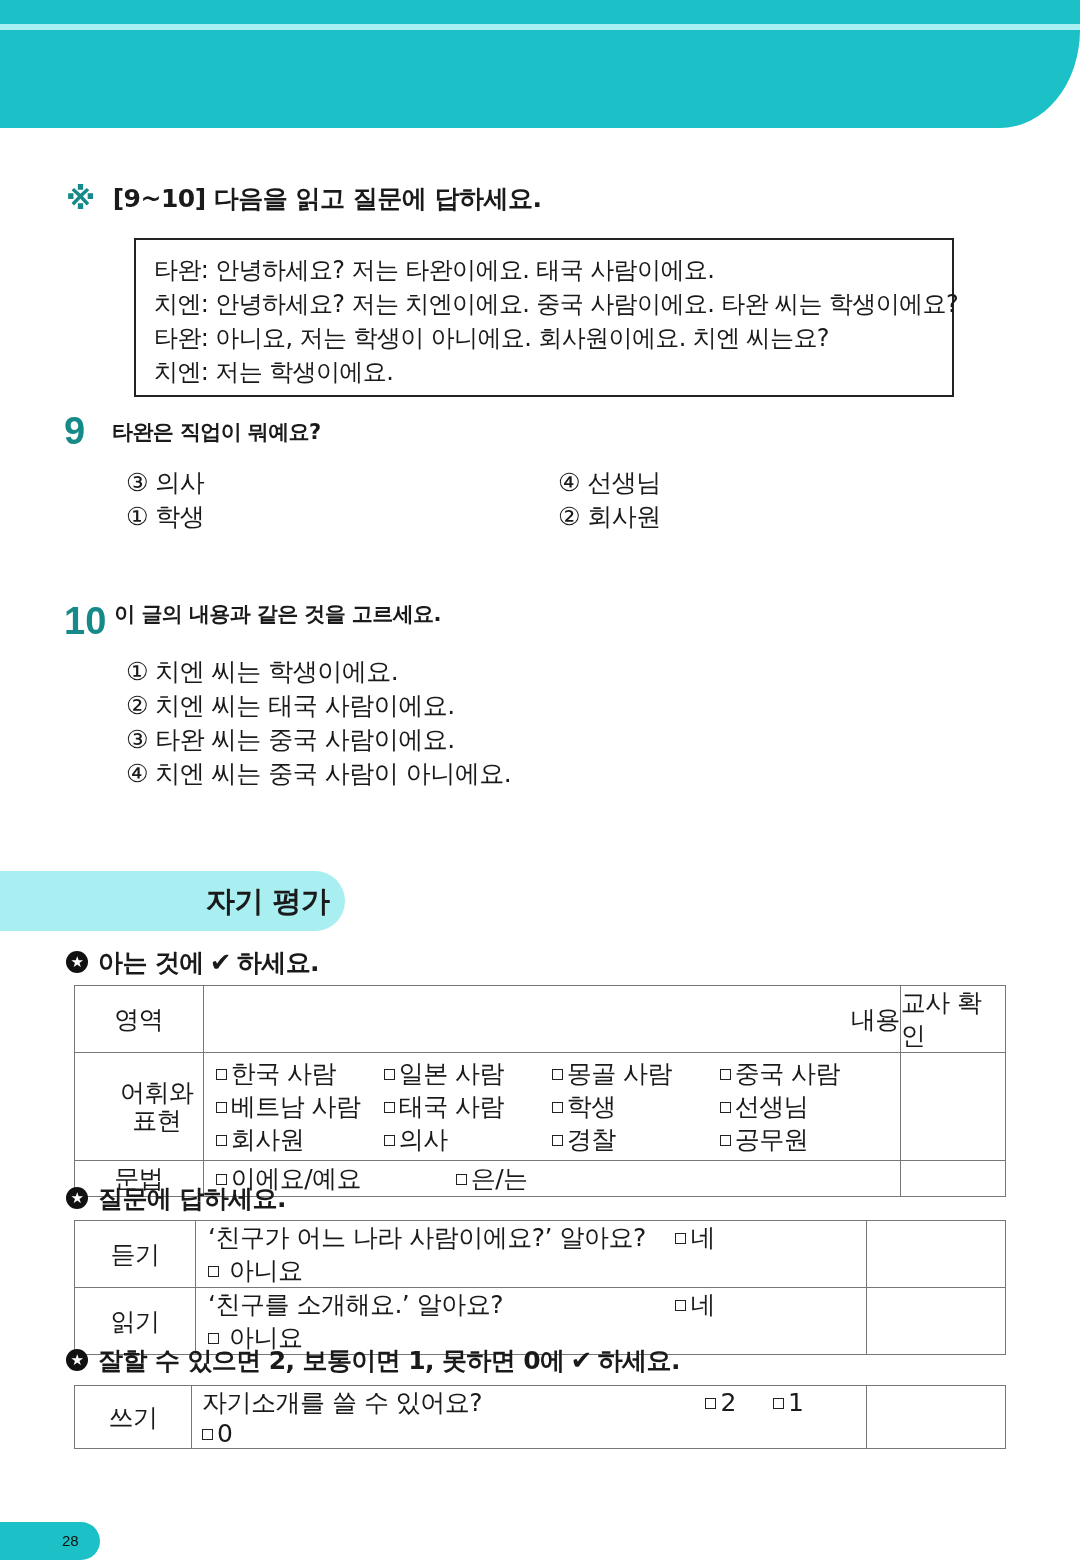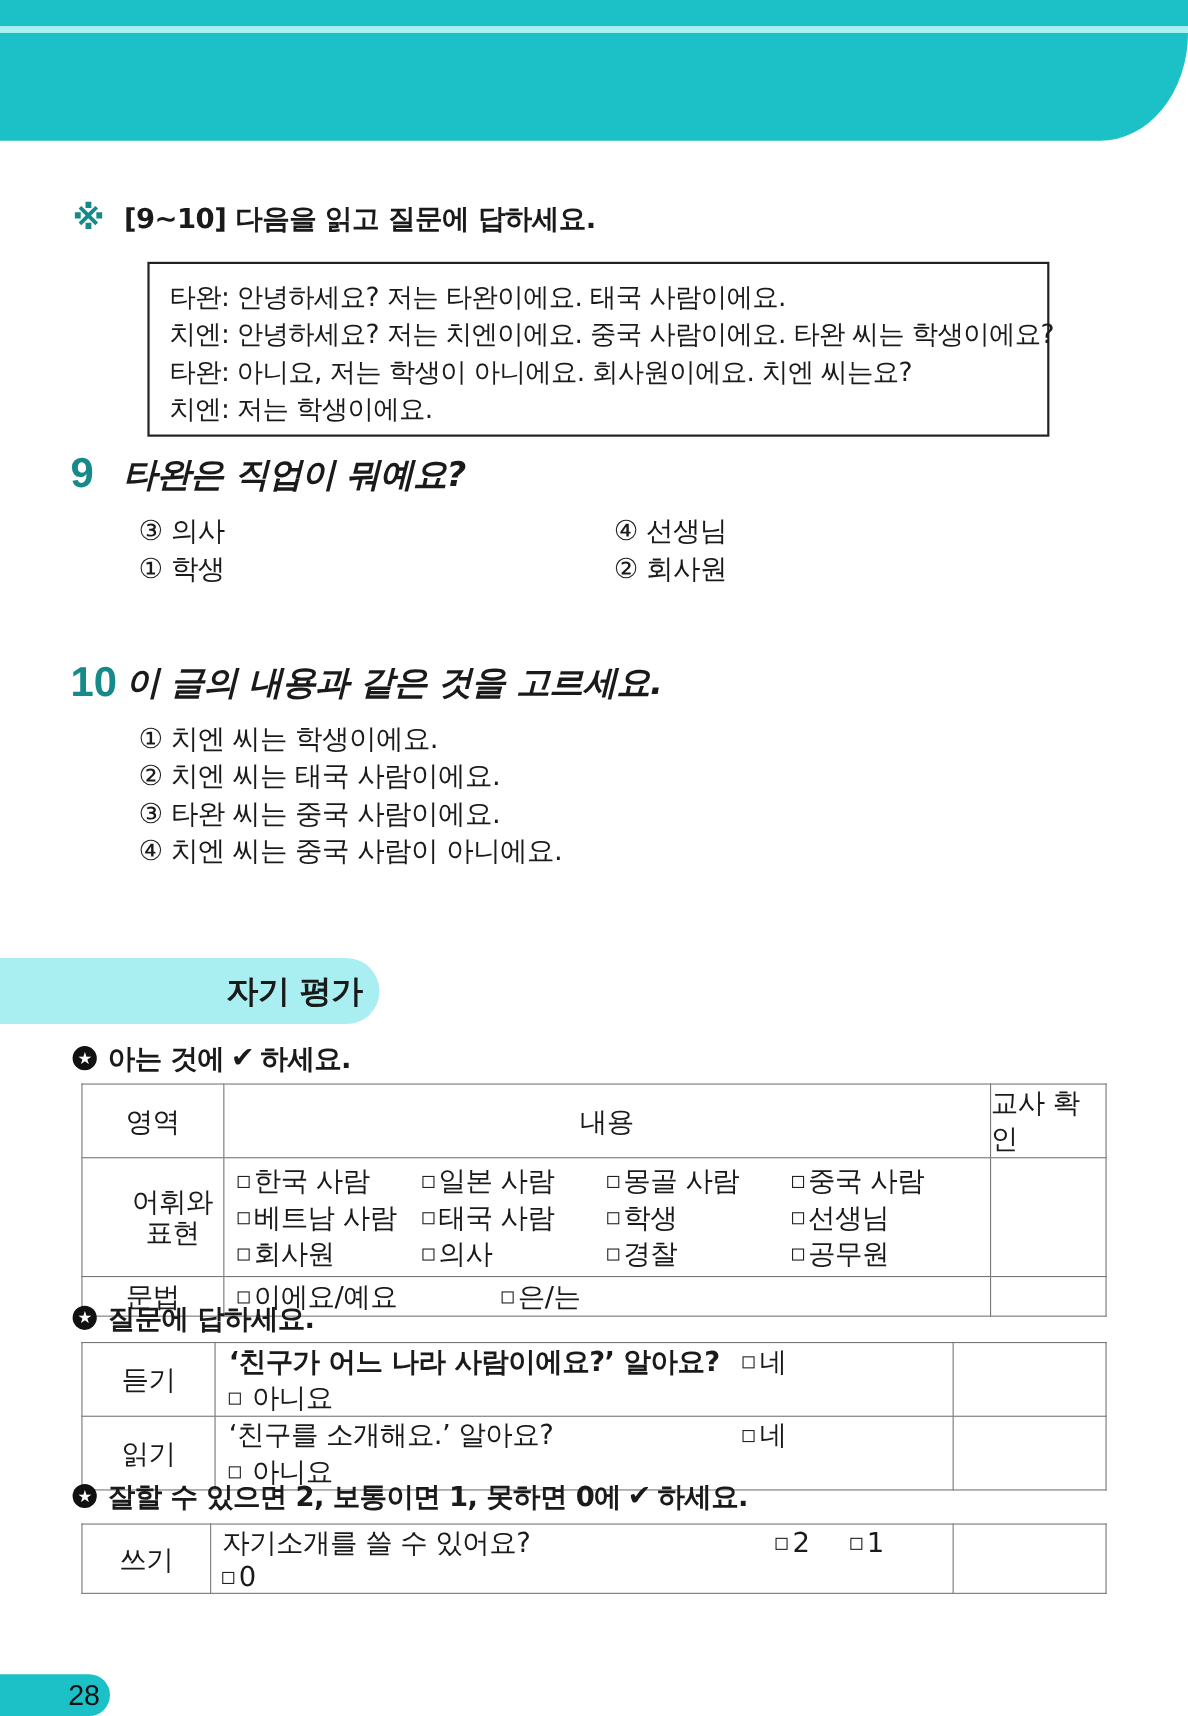--- a/index.html
+++ b/index.html
@@ -13,21 +13,21 @@
 
   .instr { left:66px; top:176px; height:44px; display:flex; align-items:center; font-size:25px; font-weight:bold; letter-spacing:-0.5px; }
   .instr .mark { color:#168a88; font-size:30px; margin-right:18px; font-weight:bold; }
 
   .passage { left:134px; top:238px; width:820px; height:159px; border:2px solid #222; box-sizing:border-box; padding:13px 18px; font-size:24px; line-height:34px; letter-spacing:-0.6px; }
   .passage div { white-space:nowrap; }
 
   .qnum { color:#168a88; font-weight:bold; font-family:"Liberation Sans", sans-serif; }
   .q9 { left:64px; top:410px; display:flex; align-items:center; }
   .q9 .qnum { font-size:38px; width:48px; }
-  .qtext { font-size:31px; font-weight:bold; letter-spacing:-0.6px;font-style:italic; }
+  .qtext { font-size:21px; font-weight:bold; letter-spacing:-0.6px; }
   .q9-opts { left:126px; top:466px; width:620px; font-size:25px; line-height:34px; letter-spacing:-0.5px; }
   .q9-opts .row { display:flex; }
   .q9-opts .c1 { width:432px; }
 
   .q10 { left:64px; top:600px; display:flex; align-items:flex-start; }
   .q10 .qnum { font-size:38px; margin-right:8px; }
   .q10-opts { left:126px; top:655px; font-size:25px; line-height:34px; letter-spacing:-0.5px; }
 
   .sa-pill { left:0; top:871px; width:345px; height:60px; background:#a9eef1; border-radius:0 30px 30px 0; }
   .sa-title { left:206px; top:871px; height:60px; line-height:60px; font-size:29px; font-weight:bold; letter-spacing:-0.5px; }
@@ -51,21 +51,21 @@
   .t2 td.q { padding-left:12px; }
   .t2 td.teach { width:138px; }
   .t3 { left:74px; top:1385px; width:932px; }
   .t3 td { height:50px; }
   .t3 td.cat { width:116px; text-align:center; }
   .t3 td.q { padding-left:10px; }
   .t3 td.teach { width:138px; }
   .opt { display:inline-block; }
 
   .pg-pill { left:0; top:1522px; width:100px; height:38px; background:#1cc1c7; border-radius:0 19px 19px 0; }
-  .pg-num { left:62px; top:1522px; height:38px; line-height:38px; font-size:26px; font-family:"Liberation Sans", sans-serif; color:#111; }
+  .pg-num { left:62px; top:1522px; height:38px; line-height:38px; font-size:15px; font-family:"Liberation Sans", sans-serif; color:#111; }
 </style>
 </head>
 <body>
 
 <div class="abs hdr-top"></div>
 <div class="abs hdr-line"></div>
 <div class="abs hdr-main"></div>
 
 <div class="abs instr">
   <span class="mark">※</span>
@@ -112,21 +112,21 @@
   <span class="star-ic">★</span>
   <span>아는 것에</span>
   <span class="chk">✔</span>
   <span>하세요.</span>
 </div>
 
 <table class="t1">
   <tbody>
       <tr style="height:34px;">
     <td class="cat">영역</td>
-    <td style="text-align:center;">내용</td>
+    <td style="text-align:right;">내용</td>
     <td class="teach" style="text-align:left;">교사 확인</td>
   </tr>
   <tr>
     <td class="cat" style="line-height:28px;padding-left:36px;">
       <div>어휘와</div>
       <div>표현</div>
     </td>
     <td class="items">
       <div class="r">
         <span><i class="box"></i><b style="font-weight:normal">한국 사람</b></span>
@@ -165,21 +165,21 @@
 <div class="abs sub" style="left:66px; top:1178px; height:40px;">
   <span class="star-ic">★</span>
   <span>질문에 답하세요.</span>
 </div>
 
 <table class="t2">
   <tbody>
       <tr>
     <td class="cat">듣기</td>
     <td class="q">
-      <span style="display:inline-block;width:460px;font-weight:bold;">‘친구가 어느 나라 사람이에요?’ 알아요?</span>
+      <span style="display:inline-block;width:460px;">‘친구가 어느 나라 사람이에요?’ 알아요?</span>
       <span class="opt" style="width:96px;"><i class="box"></i><b style="font-weight:normal">네</b></span>
       <span class="opt"><i class="box" style="margin-right:10px;"></i><b style="font-weight:normal">아니요</b></span>
     </td>
     <td class="teach"></td>
   </tr>
   <tr>
     <td class="cat">읽기</td>
     <td class="q">
       <span style="display:inline-block;width:460px;">‘친구를 소개해요.’ 알아요?</span>
       <span class="opt" style="width:96px;"><i class="box"></i><b style="font-weight:normal">네</b></span>

